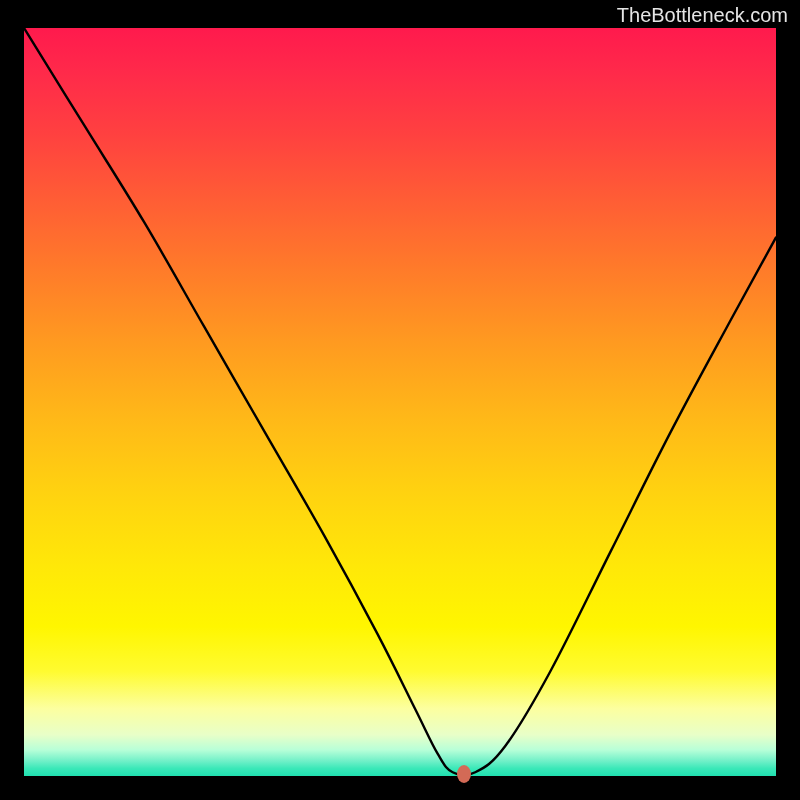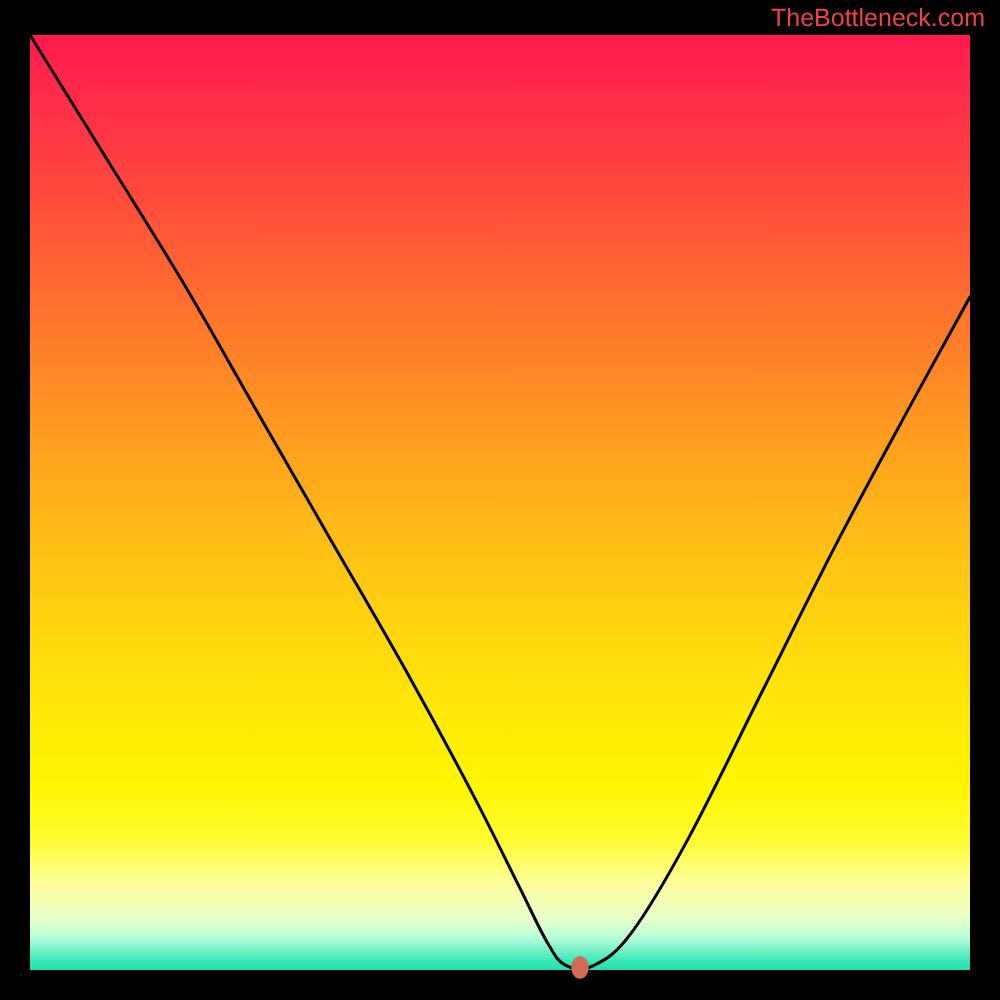--- a/index.html
+++ b/index.html
@@ -11,21 +11,21 @@
     height: 800px;
     background: #000;
   }
   
   .watermark {
     position: absolute;
     top: 4px;
     right: 12px;
     font-family: Arial, sans-serif;
     font-size: 20px;
-    color: #ef4444;
+    color: #e5e5e5;
     z-index: 10;
   }
   
   .plot-area {
     position: absolute;
     left: 24px;
     top: 28px;
     width: 752px;
     height: 748px;
   }

